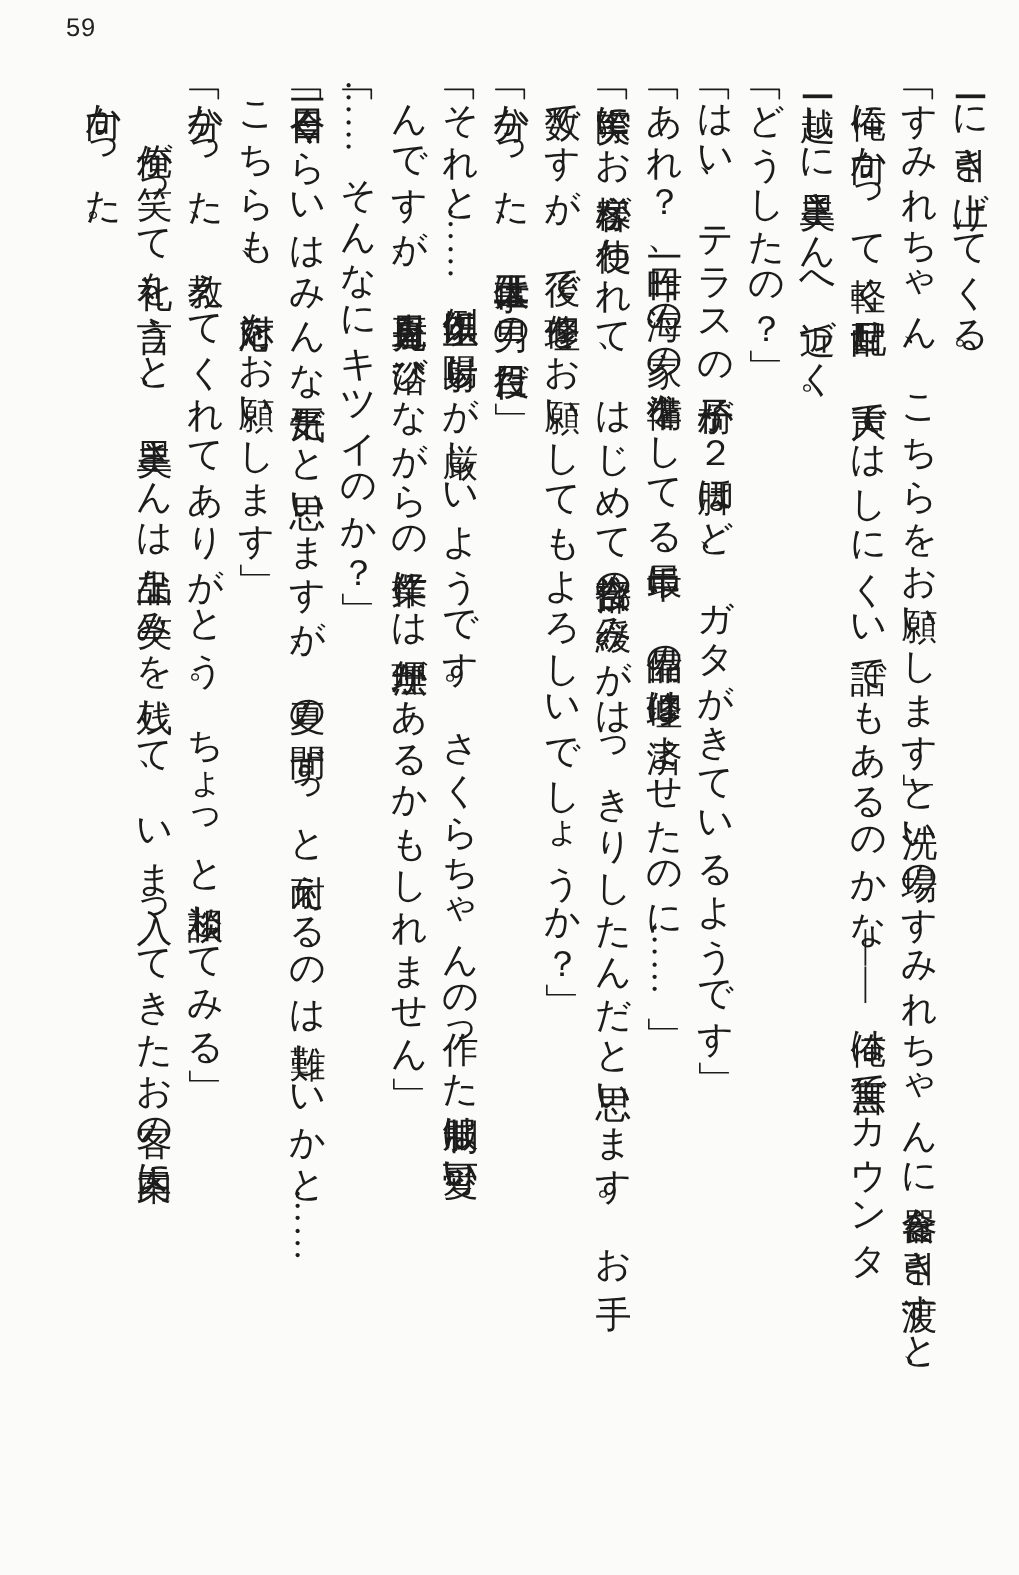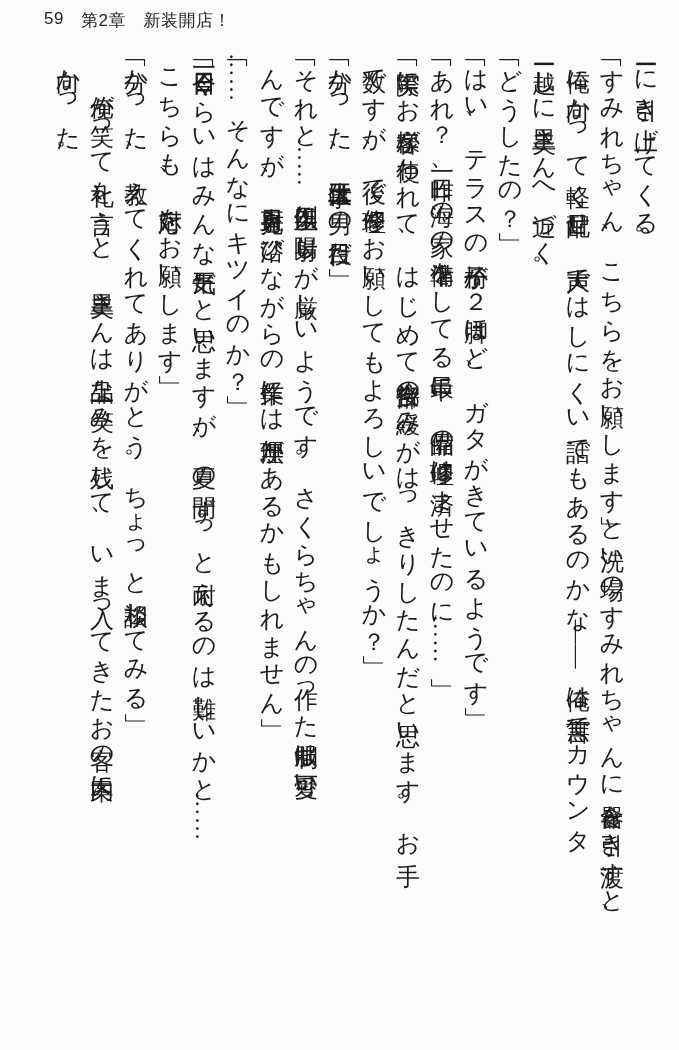--- a/index.html
+++ b/index.html
@@ -52,21 +52,20 @@
     max-height: 1000px;
   }
 </style>
 </head>
 <body>
 
 <div class="page">
 
   <div class="running-head">
     <span>59</span>
-    <span>第2章　新装開店！</span>
   </div>
 
   <div class="body-text">
 
       <div class="tline">ーに引き上げてくる。</div>
 
       <div class="tline">「すみれちゃん、こちらをお願いします」と洗い場のすみれちゃんに食器を引き渡すと、</div>
 
       <div class="tline">俺に向かって軽く目配せ。大声ではしにくい話でもあるのかな——俺は無言でカウンタ</div>
 

